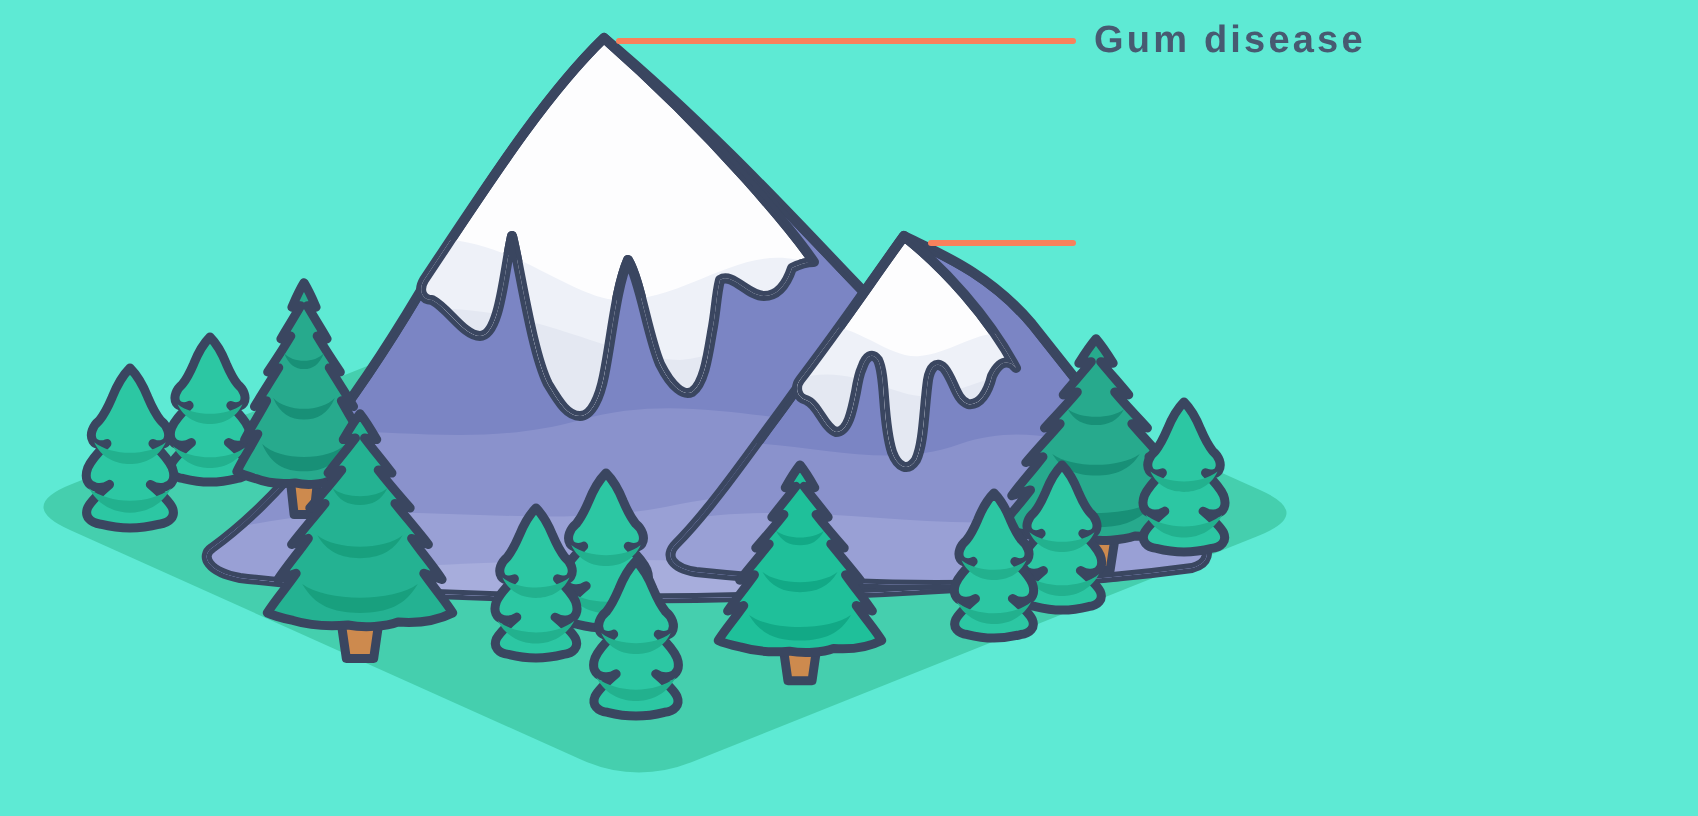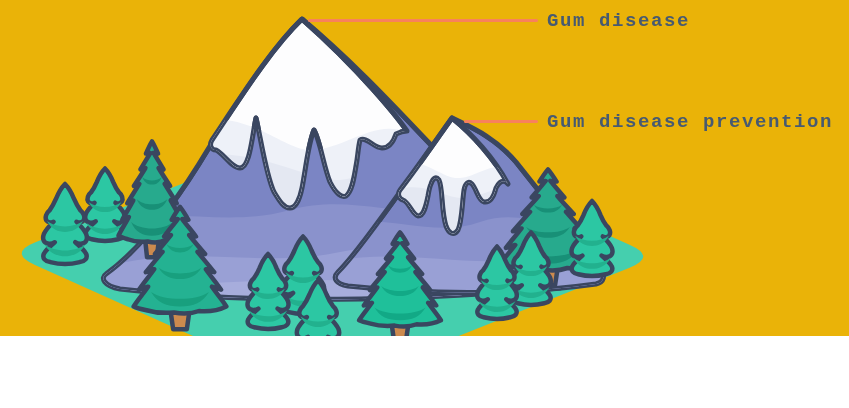--- a/index.html
+++ b/index.html
@@ -7,22 +7,22 @@
     --mountain-base:#7b85c4; --mountain-band-mid:#8a92cc; --mountain-band-low:#99a0d5; --mountain-band-foot:#a7addc;
     --snow:#fdfdfe; --snow-band1:#eef1f8; --snow-band2:#e4e8f2;
     --outline:#3a4660;
     --tree-smooth:#2cc7a3; --tree-smooth-shade:#22b18e;
     --tree-jagged:#1fc09a; --tree-jagged-shade:#12a986;
     --tree-jagged-mid:#24b292; --tree-jagged-mid-shade:#18a07e;
     --tree-jagged-dark:#27aa8d; --tree-jagged-dark-shade:#189077;
     --trunk-orange:#f0993f; --trunk-tan:#cd8a4e;
   }
   html,body{margin:0;padding:0;background:#ffffff;}
-  #stage{position:relative;width:849px;height:336px;overflow:hidden;background:#eab308;
-         font-family:Liberation Mono, monospace;}
+  #stage{position:relative;width:849px;height:408px;overflow:hidden;background:#5eead4;
+         font-family:Liberation Sans, sans-serif;}
   #stage svg{position:absolute;left:0;top:0;}
   .outline{stroke:var(--outline);stroke-width:5;stroke-linejoin:round;stroke-linecap:round;}
   .noline{stroke:none;}
   .tree-path{stroke:var(--outline);stroke-width:4.5;stroke-linejoin:round;stroke-linecap:round;vector-effect:non-scaling-stroke;}
   .tree-shade{stroke:none;vector-effect:non-scaling-stroke;}
   .foliage{fill:var(--tf,#2cc7a3);}
   .foliage-shade{fill:var(--ts,#22b18e);}
   .use-smooth{--tf:var(--tree-smooth);--ts:var(--tree-smooth-shade);}
   .use-jagged{--tf:var(--tree-jagged);--ts:var(--tree-jagged-shade);}
   .use-jagged-mid{--tf:var(--tree-jagged-mid);--ts:var(--tree-jagged-mid-shade);}
@@ -151,14 +151,13 @@
       <use href="#tree-jagged" class="use-jagged-mid" transform="translate(180,330) scale(0.76)"></use>
       <use href="#tree-jagged" class="use-jagged" transform="translate(400,341) scale(0.67)"></use>
       <use href="#tree-smooth" class="use-smooth" transform="translate(318,358) scale(0.62)"></use>
     </g>
   </svg>
 
   <div id="leader-1" class="leader-line"></div>
   <div id="leader-2" class="leader-line"></div>
 
   <div id="label-1" class="annotation-label">Gum disease</div>
-  <div id="label-2" class="annotation-label">Gum disease prevention</div>
 </div>
 
 </body></html>

